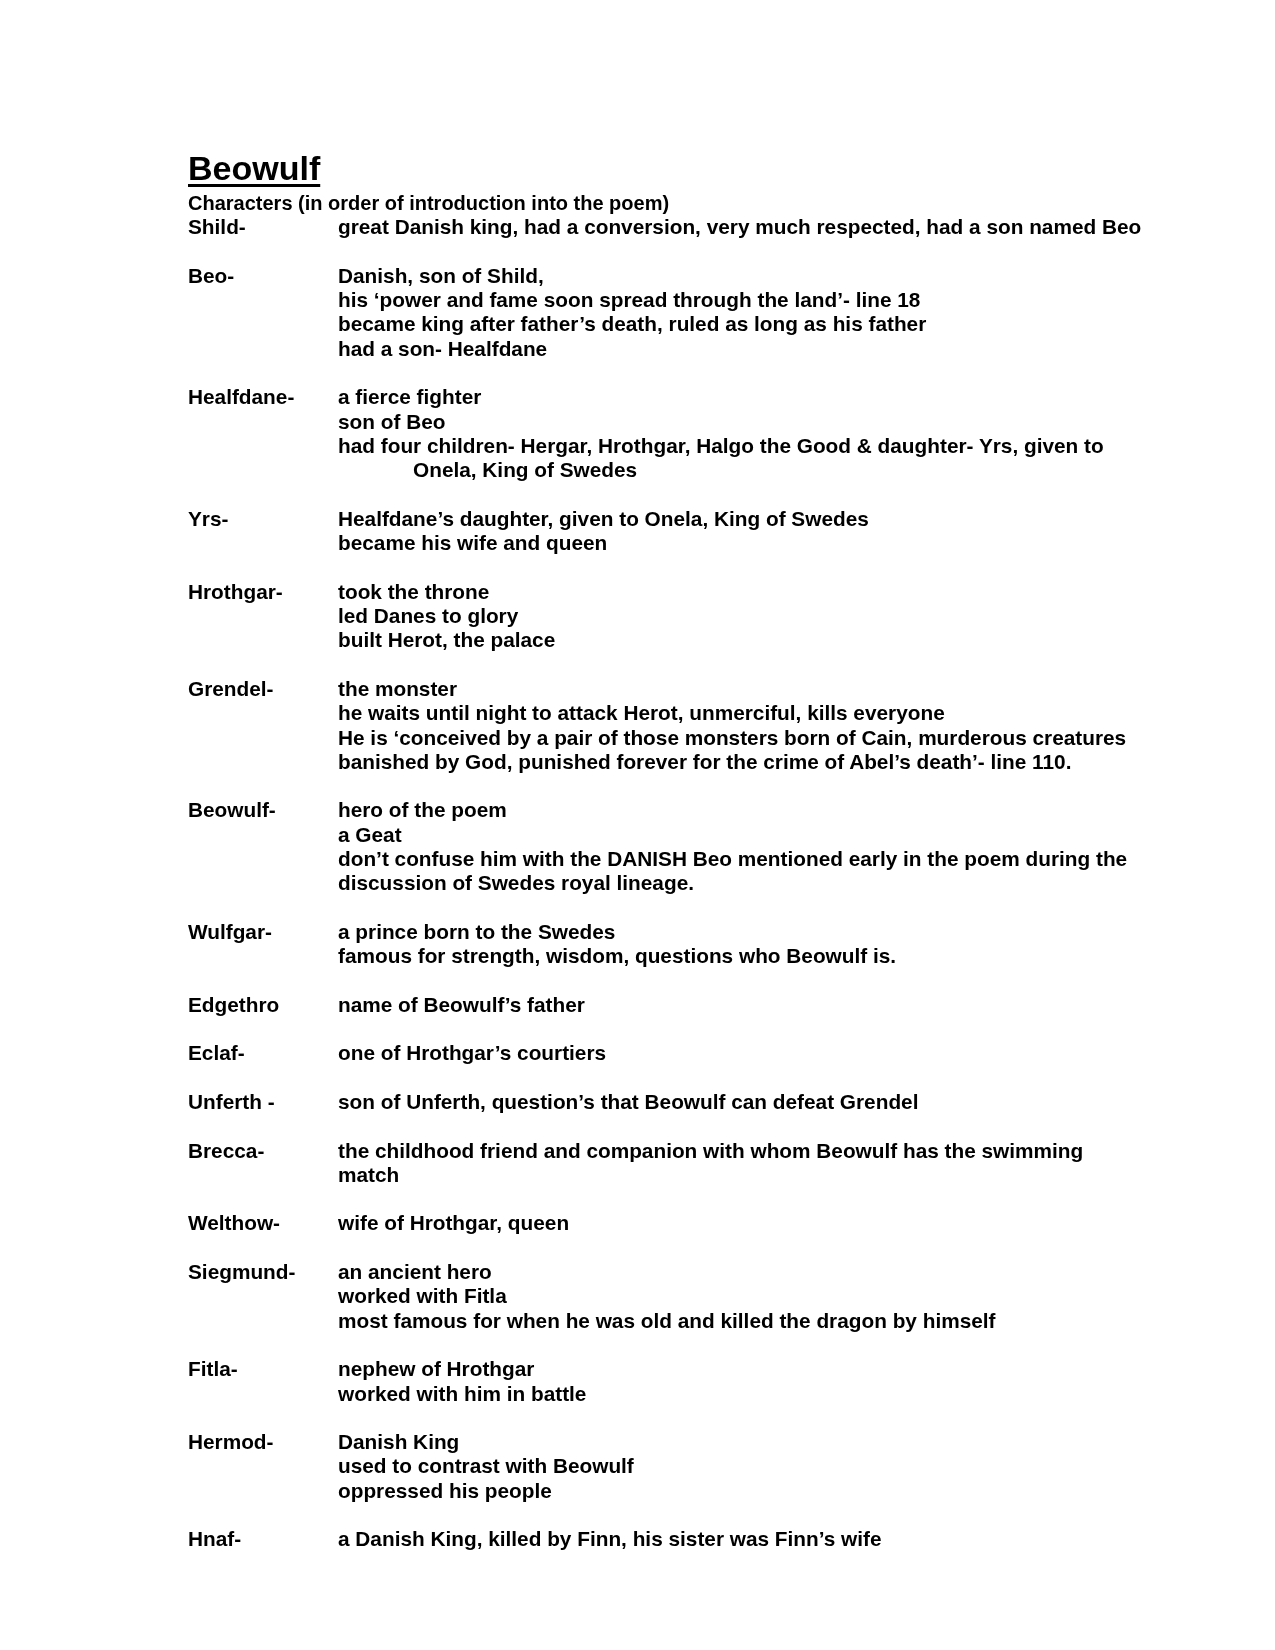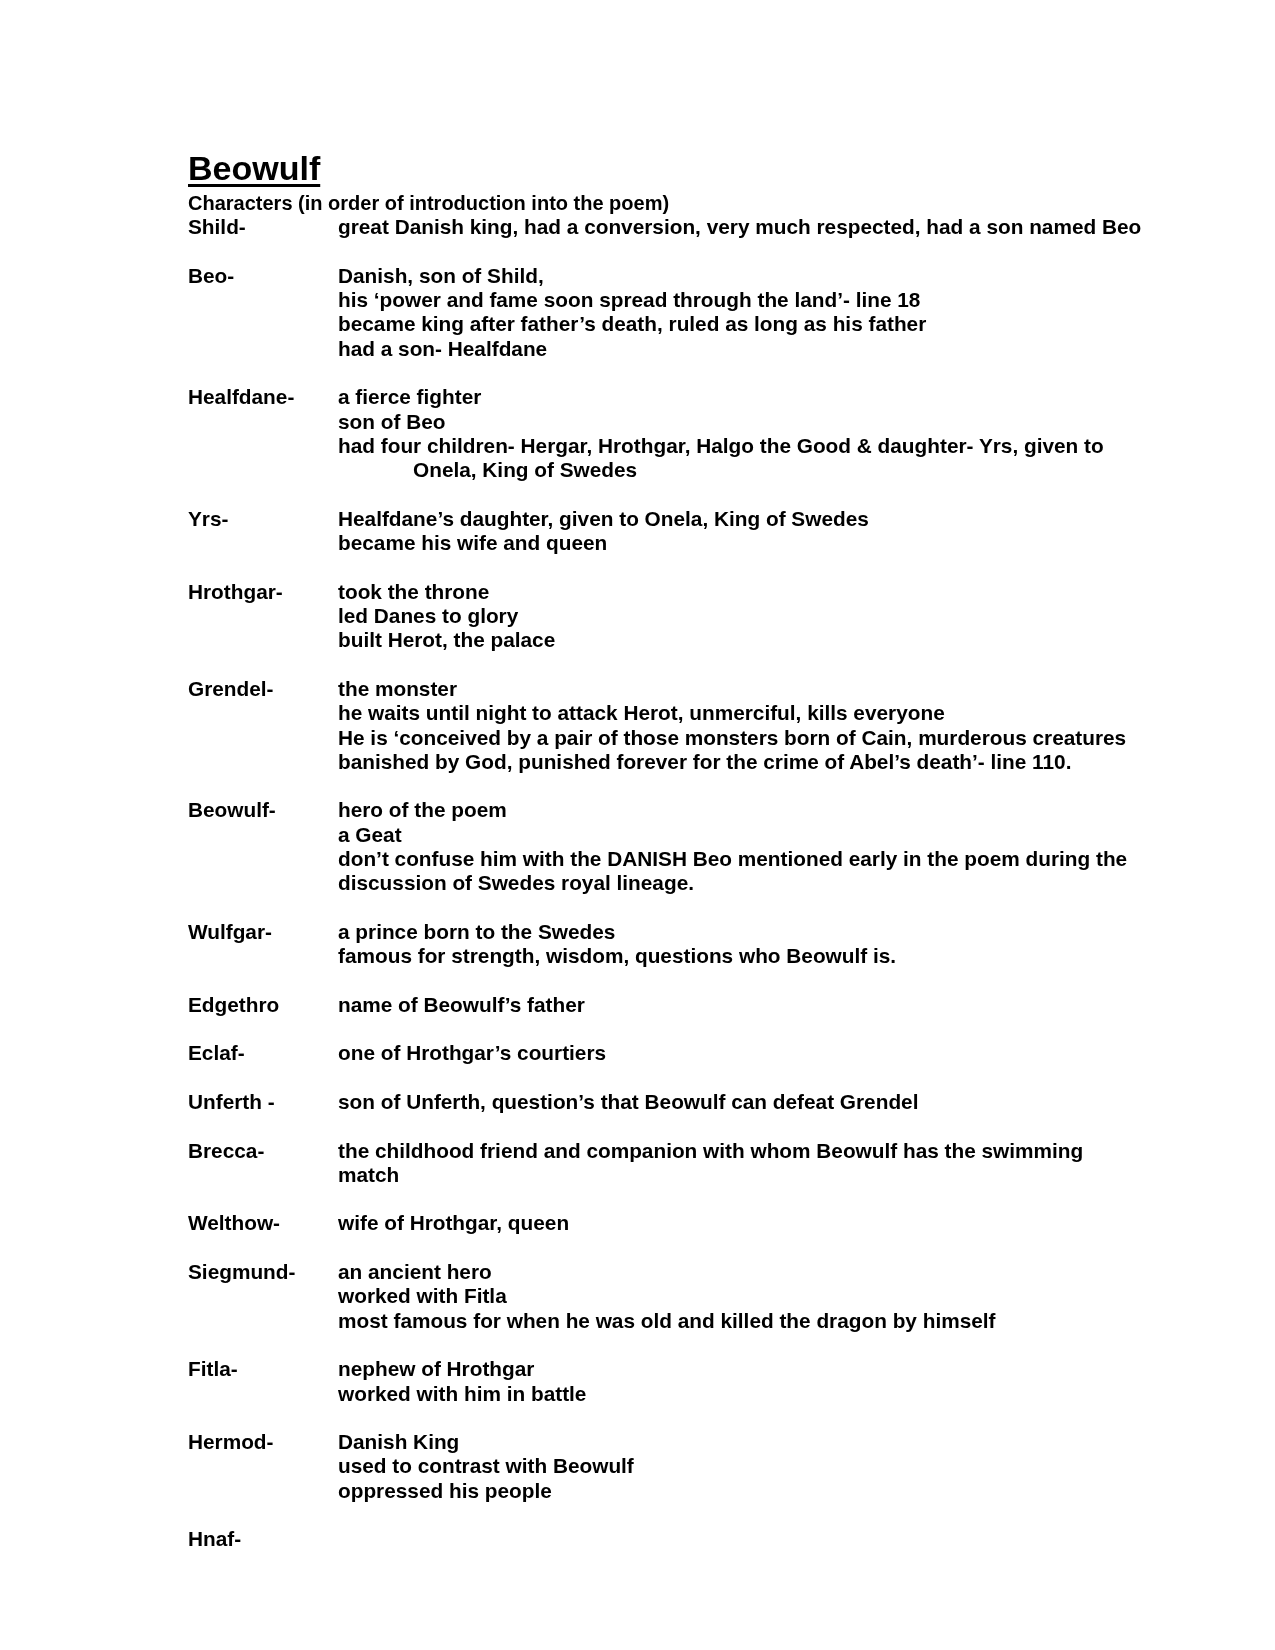--- a/index.html
+++ b/index.html
@@ -200,15 +200,18 @@
     <div class="name">Hermod-</div>
     <div class="desc">
           <div class="line">Danish King</div>
           <div class="line">used to contrast with Beowulf</div>
           <div class="line">oppressed his people</div>
         </div>
   </div>
 
   <div class="entry">
     <div class="name">Hnaf-</div>
+    <div class="desc">
+          <div class="line">a Danish King, killed by Finn, his sister was Finn’s wife</div>
+        </div>
   </div>
 </div>
 </div>
 
 </body></html>

